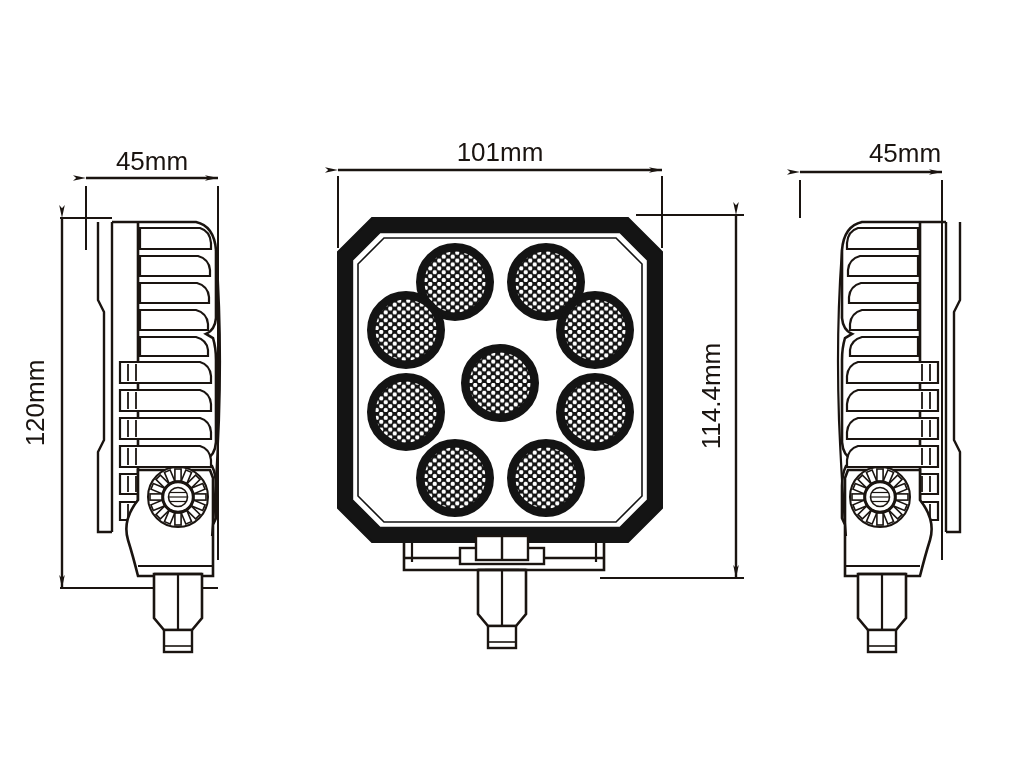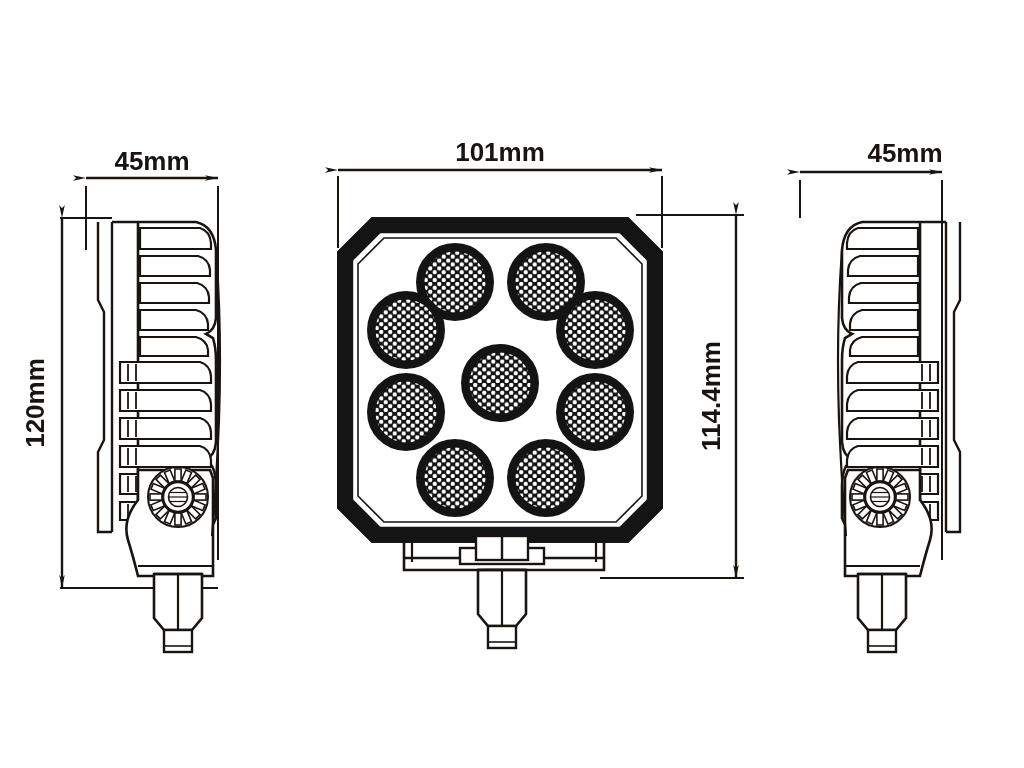--- a/index.html
+++ b/index.html
@@ -12,21 +12,20 @@
     width: 1024px;
     height: 768px;
     overflow: hidden;
     font-family: "Liberation Sans", "DejaVu Sans", sans-serif;
   }
   #drawing-root {
     position: relative;
     width: 1024px;
     height: 768px;
     background: #4d7c0f;
-    font-weight: bold;
   }
   #drawing-svg {
     position: absolute;
     left: 0;
     top: 0;
     width: 1024px;
     height: 768px;
     display: block;
   }
   .dim-text {

